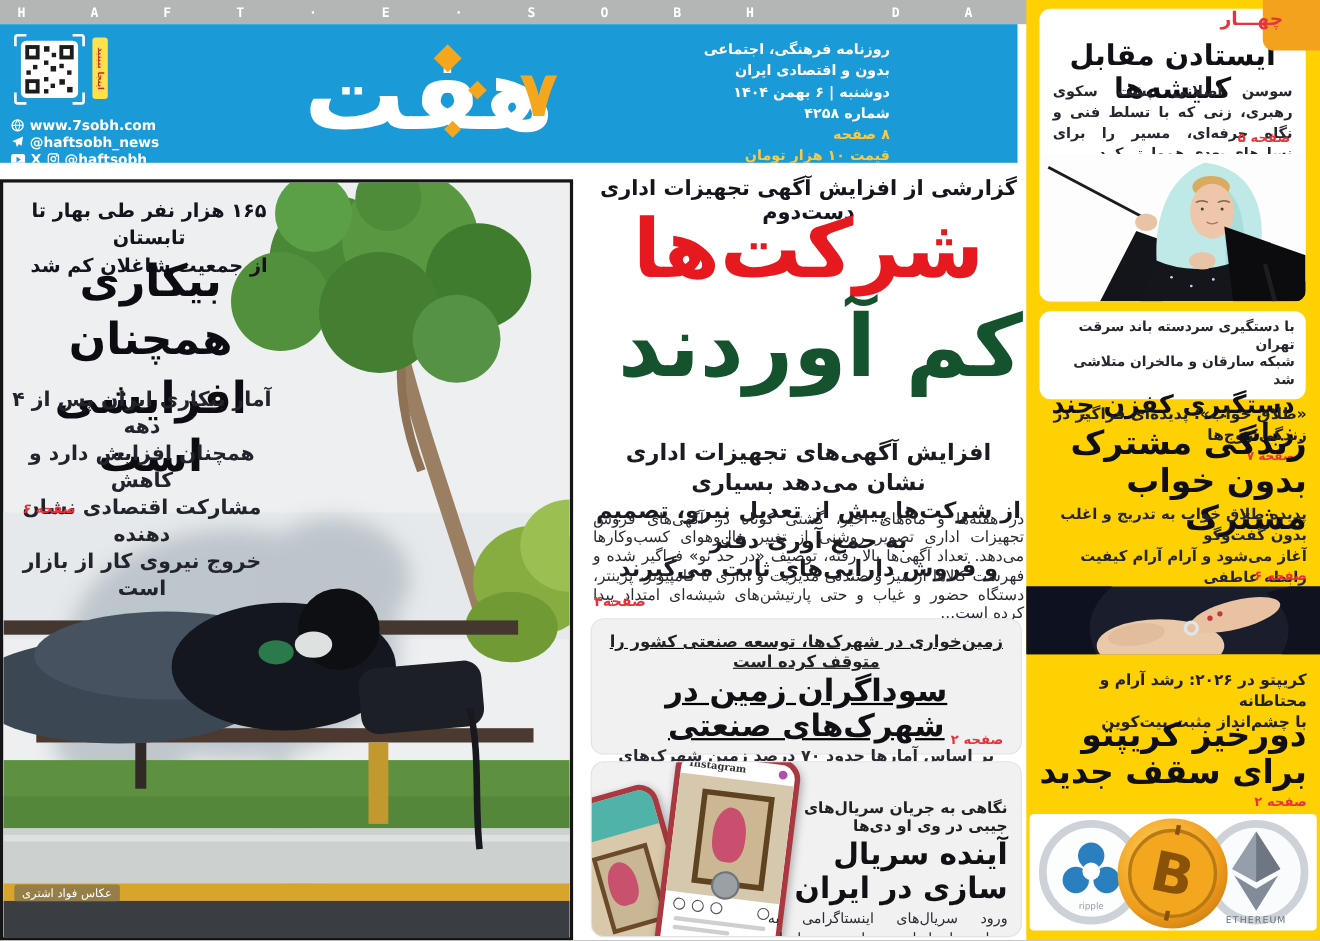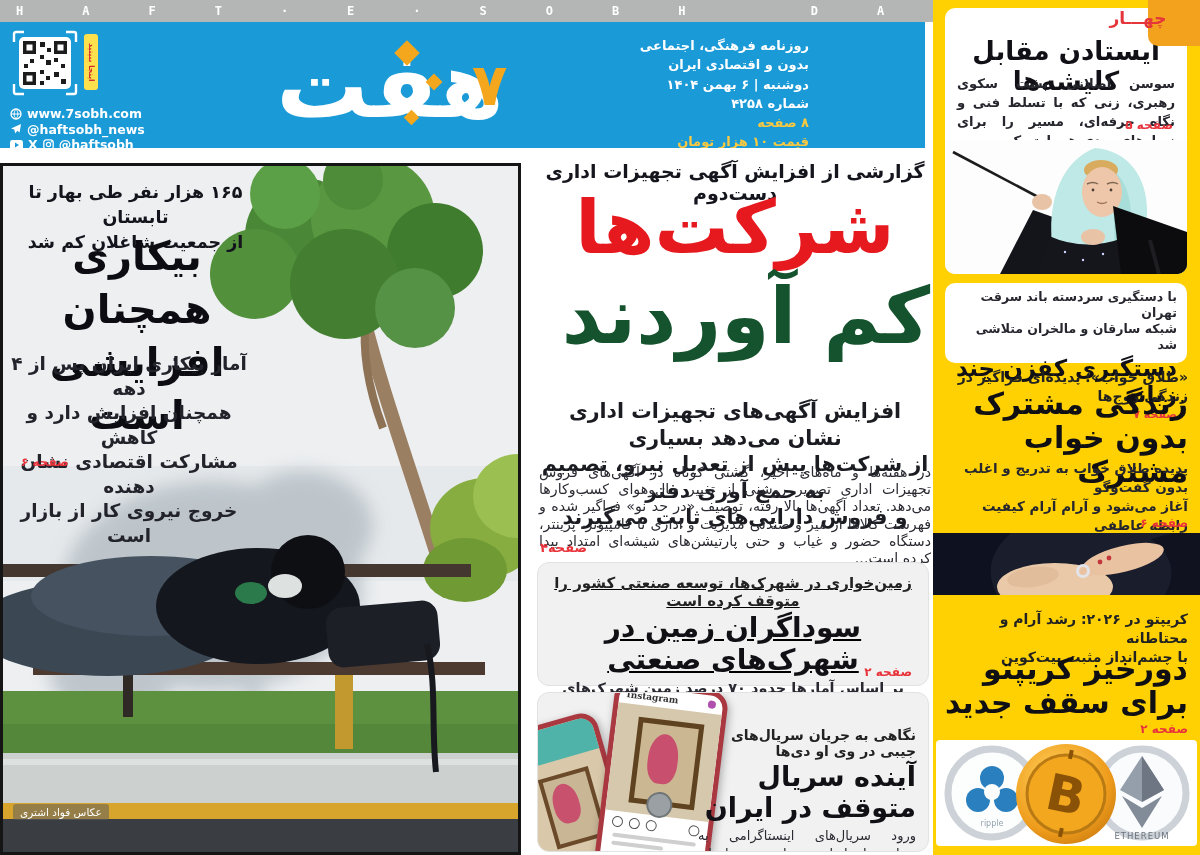--- a/index.html
+++ b/index.html
@@ -398,19 +398,19 @@
           <i style="margin-left:auto;"></i>
         </div>
       <div class="cap-line"></div>
       <div class="cap-line short"></div>
       <div class="navdots">
           <i></i>
         </div>
     </div>
     <div class="p2text">
       <div class="kick rtl">نگاهی به جریان سریال‌های جیبی در وی او دی‌ها</div>
-      <h2 class="rtl">آینده سریال متوقف در ایران</h2>
+      <h2 class="rtl">آینده سریال سازی در ایران</h2>
       <div class="bd rtl jst">ورود سریال‌های اینستاگرامی به وی‌اودی‌های ایران می‌تواند مسیر تازه‌ای برای فیلمسازان جوان باز کند؛ هرچند کیفیت و ثبات اینترنت نقش تعیین کننده‌ای در موفقیت این مدل دارد</div>
 
     </div>
   </div>
 
 </div>
 
 </body></html>

